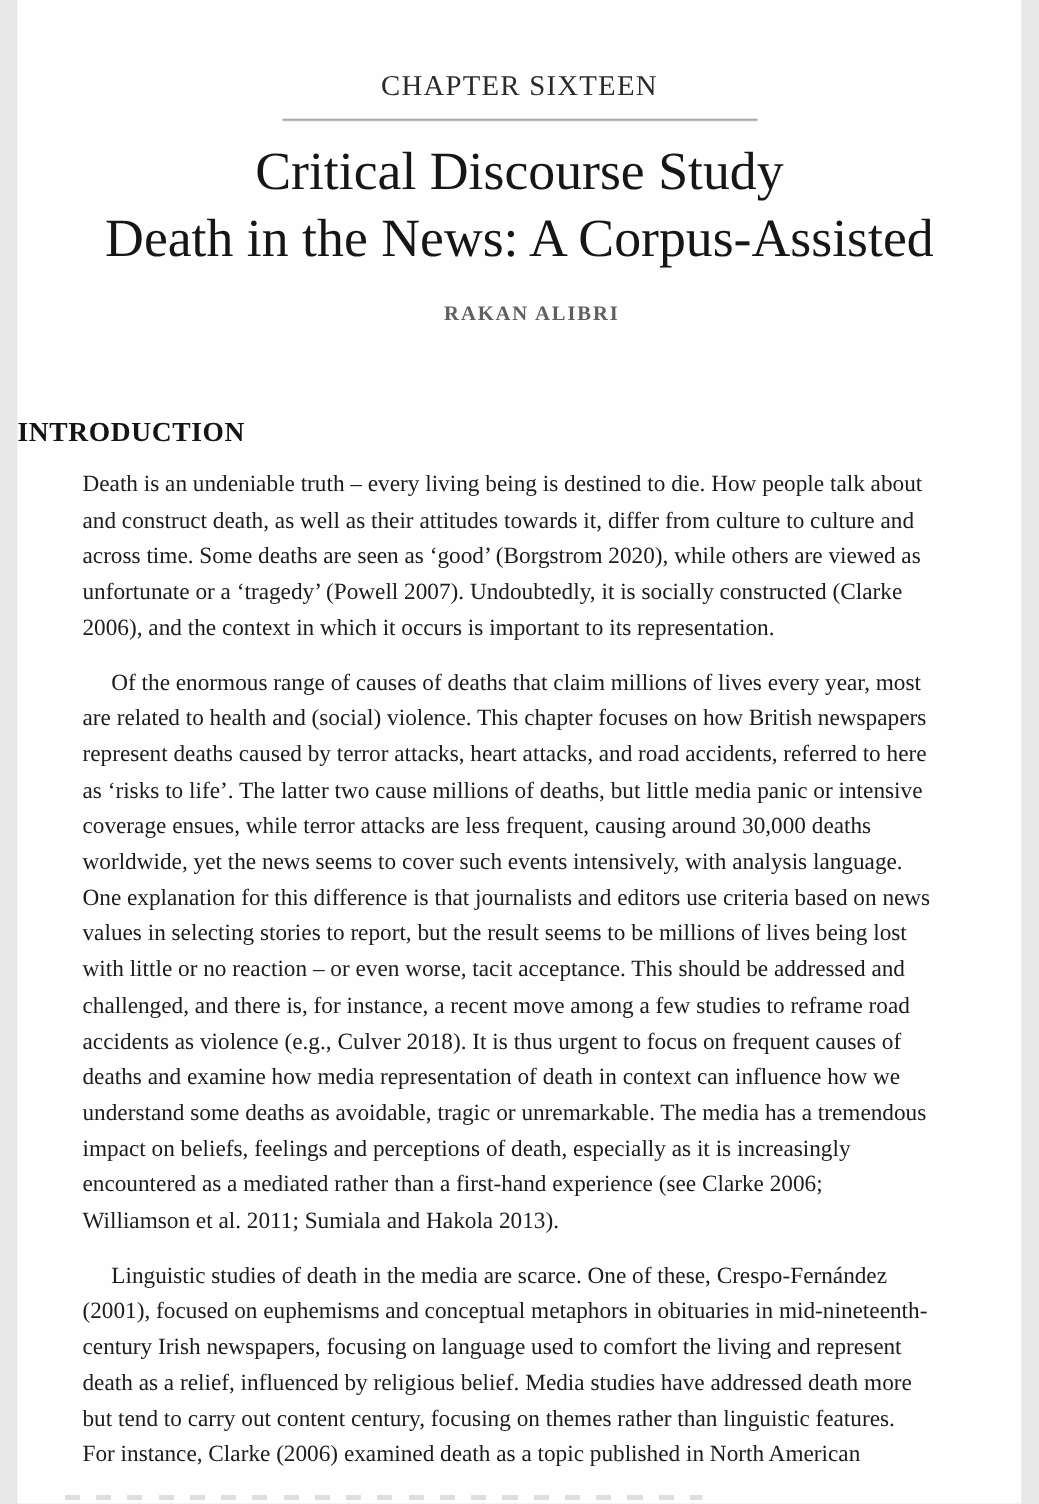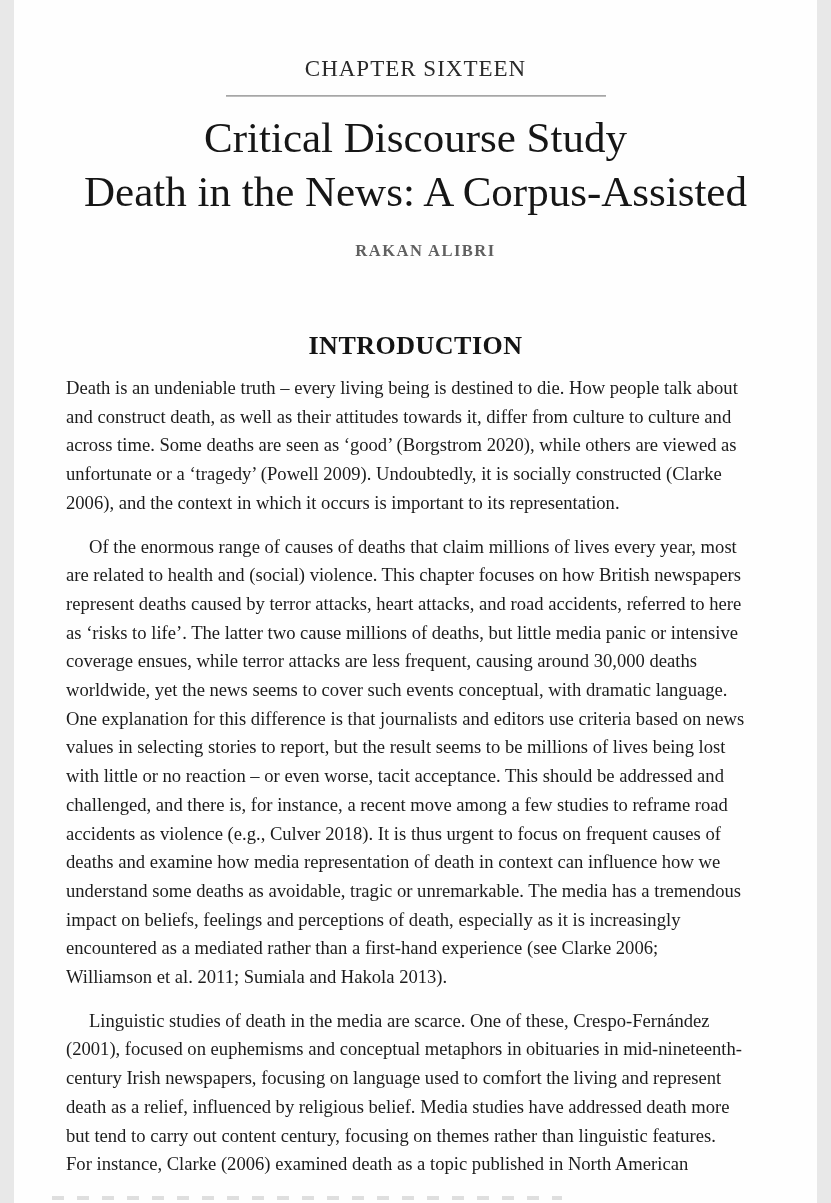--- a/index.html
+++ b/index.html
@@ -43,22 +43,22 @@
     text-align: center;
     font-size: 16.5px;
     font-weight: bold;
     letter-spacing: 1.5px;
     color: #606060;
     line-height: 20px;
     margin-left: 20px;
   }
   .section-heading {
     margin-top: 72px;
-    text-align: center;
-    font-size: 26px;
+    text-align: left;
+    font-size: 22px;
     font-weight: bold;
     letter-spacing: 0.5px;
     color: #141414;
     line-height: 26px;
   }
   .body-text {
     margin: 11px 37px 0 37px;
     font-size: 18.6px;
     line-height: 28.7px;
     color: #1c1c1c;
@@ -93,30 +93,30 @@
 
   <div class="author-name">RAKAN ALIBRI</div>
 
   <div class="section-heading">INTRODUCTION</div>
 
   <div class="body-text">
       <div class="paragraph">
         <div class="line">Death is an undeniable truth – every living being is destined to die. How people talk about</div>
         <div class="line">and construct death, as well as their attitudes towards it, differ from culture to culture and</div>
         <div class="line">across time. Some deaths are seen as ‘good’ (Borgstrom 2020), while others are viewed as</div>
-        <div class="line">unfortunate or a ‘tragedy’ (Powell 2009). Undoubtedly, it is socially constructed (Clarke</div>
+        <div class="line">unfortunate or a ‘tragedy’ (Powell 2007). Undoubtedly, it is socially constructed (Clarke</div>
         <div class="line">2006), and the context in which it occurs is important to its representation.</div>
       </div>
       <div class="paragraph">
         <div class="line indent">Of the enormous range of causes of deaths that claim millions of lives every year, most</div>
         <div class="line">are related to health and (social) violence. This chapter focuses on how British newspapers</div>
         <div class="line">represent deaths caused by terror attacks, heart attacks, and road accidents, referred to here</div>
         <div class="line">as ‘risks to life’. The latter two cause millions of deaths, but little media panic or intensive</div>
         <div class="line">coverage ensues, while terror attacks are less frequent, causing around 30,000 deaths</div>
-        <div class="line">worldwide, yet the news seems to cover such events conceptual, with dramatic language.</div>
+        <div class="line">worldwide, yet the news seems to cover such events intensively, with analysis language.</div>
         <div class="line">One explanation for this difference is that journalists and editors use criteria based on news</div>
         <div class="line">values in selecting stories to report, but the result seems to be millions of lives being lost</div>
         <div class="line">with little or no reaction – or even worse, tacit acceptance. This should be addressed and</div>
         <div class="line">challenged, and there is, for instance, a recent move among a few studies to reframe road</div>
         <div class="line">accidents as violence (e.g., Culver 2018). It is thus urgent to focus on frequent causes of</div>
         <div class="line">deaths and examine how media representation of death in context can influence how we</div>
         <div class="line">understand some deaths as avoidable, tragic or unremarkable. The media has a tremendous</div>
         <div class="line">impact on beliefs, feelings and perceptions of death, especially as it is increasingly</div>
         <div class="line">encountered as a mediated rather than a first-hand experience (see Clarke 2006;</div>
         <div class="line">Williamson et al. 2011; Sumiala and Hakola 2013).</div>

